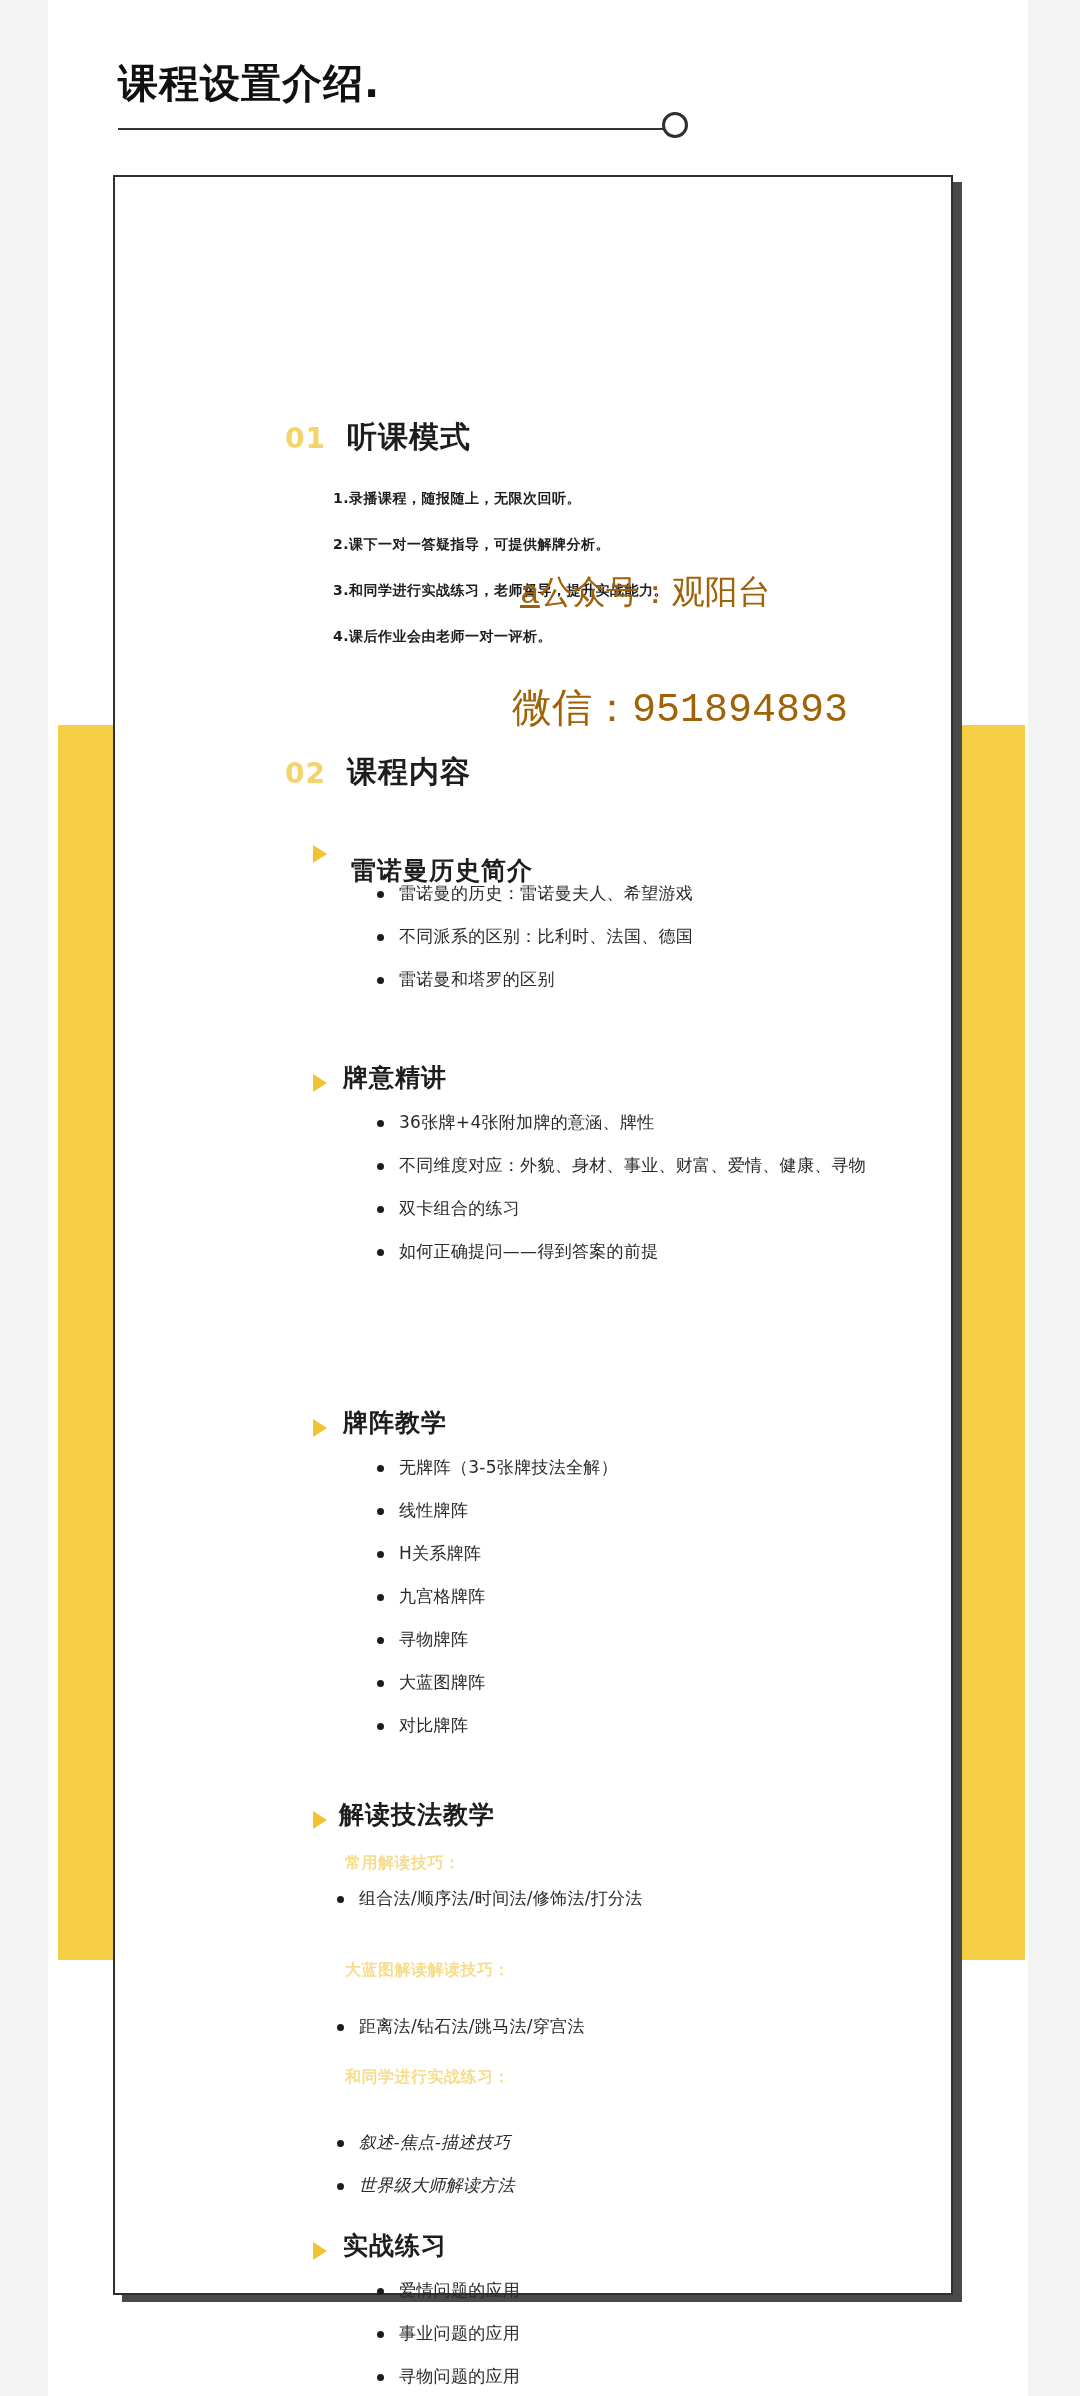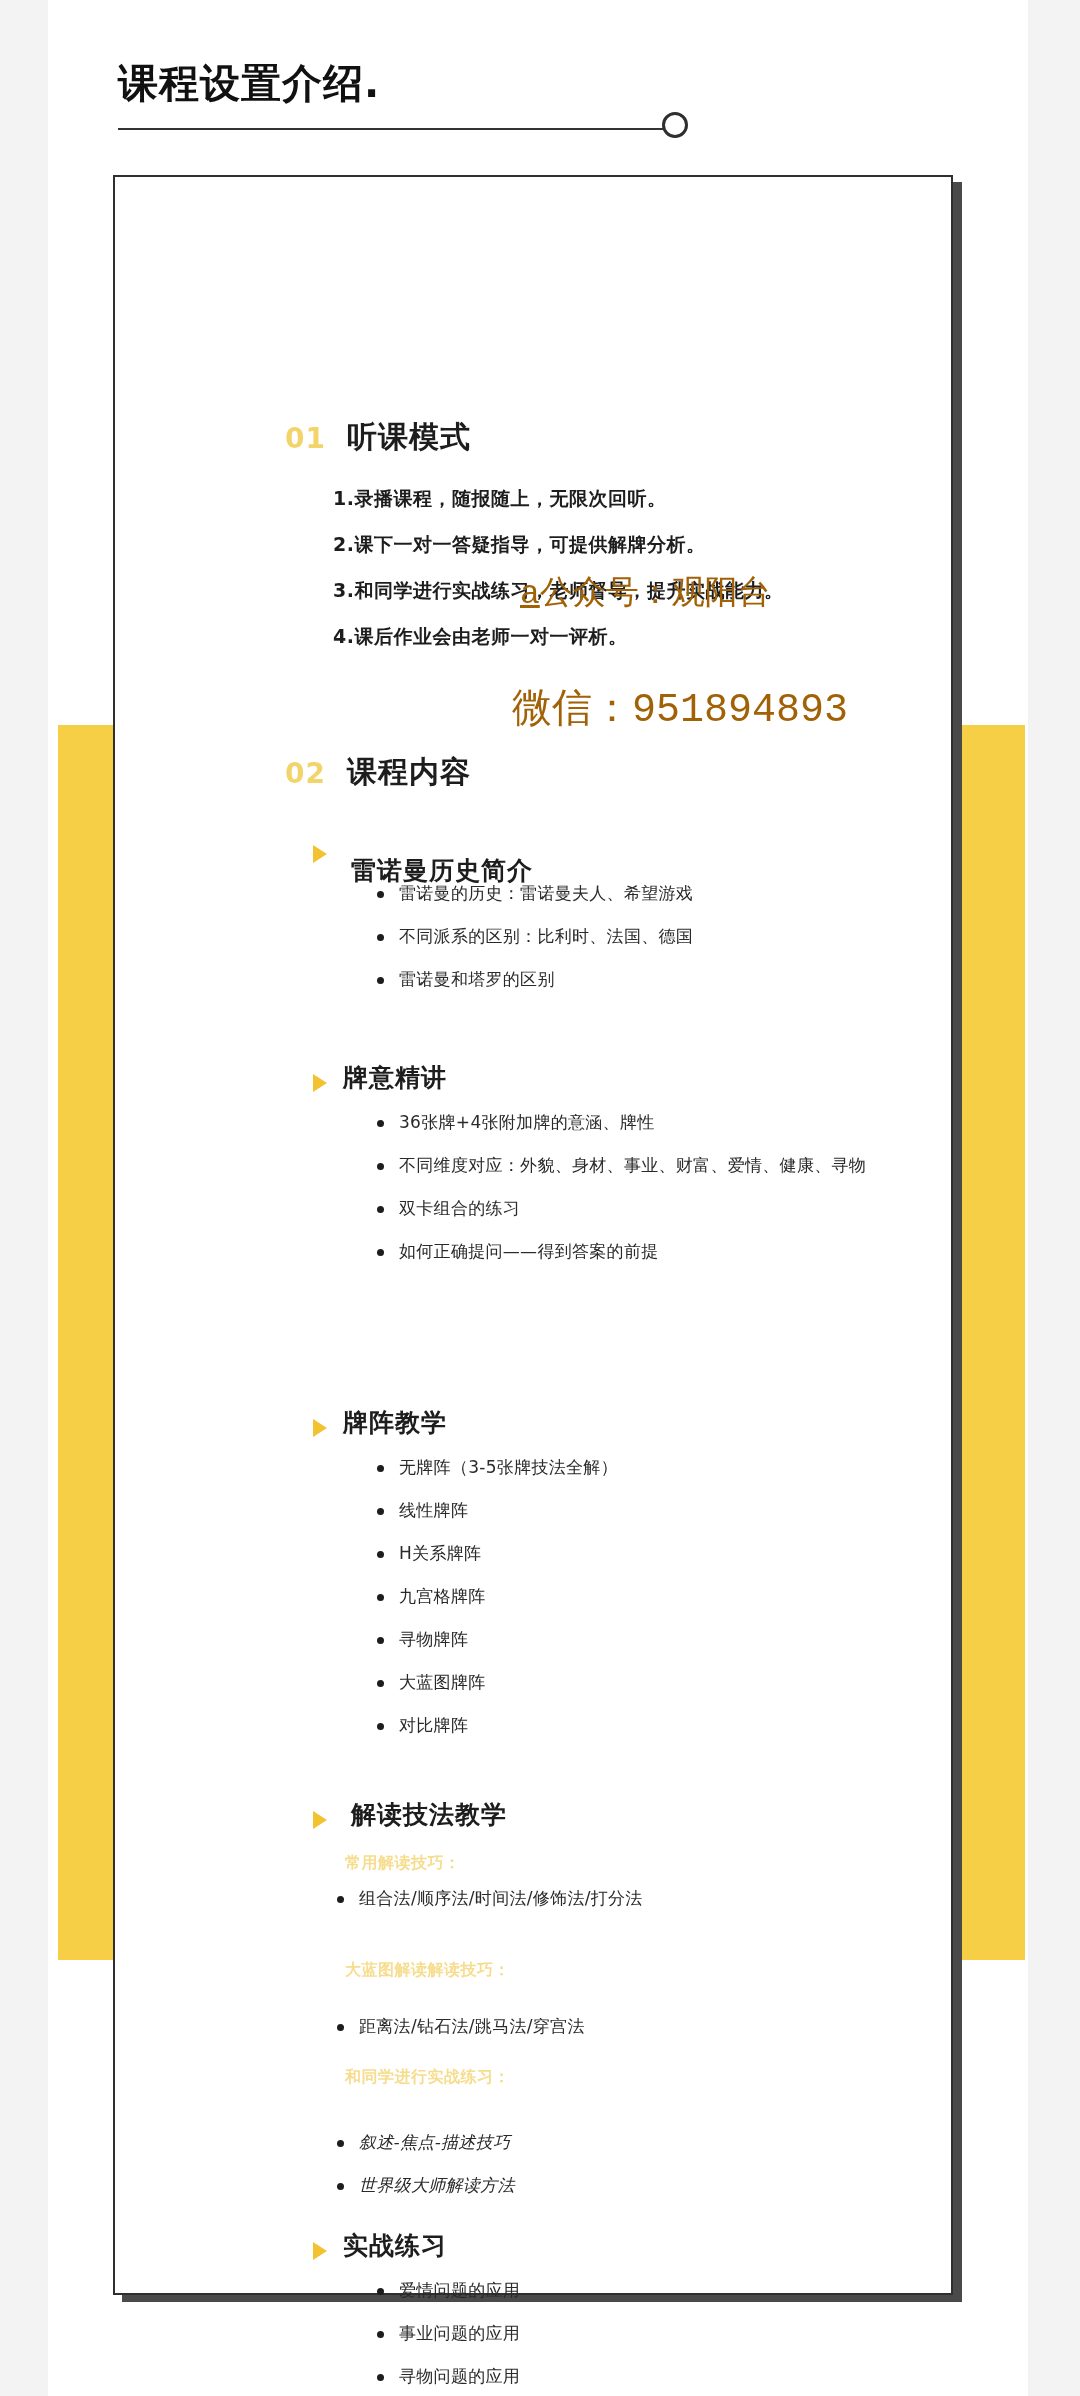--- a/index.html
+++ b/index.html
@@ -133,21 +133,21 @@
   }
 
   .numbered-list {
     position: absolute;
     left: 218px;
     top: 300px;
     width: 620px;
   }
   .numbered-list .item {
     font-family: "DejaVu Sans", sans-serif;
-    font-size: 19px;
+    font-size: 14px;
     font-weight: bold;
     color: #1d1d1d;
     line-height: 46px;
     letter-spacing: 0.5px;
   }
 
   
   .subsec-head {
     position: absolute;
     font-family: "DejaVu Sans", sans-serif;
@@ -272,21 +272,21 @@
         <div class="b">无牌阵（3-5张牌技法全解）</div>
         <div class="b">线性牌阵</div>
         <div class="b">H关系牌阵</div>
         <div class="b">九宫格牌阵</div>
         <div class="b">寻物牌阵</div>
         <div class="b">大蓝图牌阵</div>
         <div class="b">对比牌阵</div>
       </div>
 
       <div class="tri" style="left:198px; top:1634px;"></div>
-      <div class="subsec-head" style="left:236px; top:1621px;text-align:right;">解读技法教学</div>
+      <div class="subsec-head" style="left:224px; top:1621px;text-align:right;">解读技法教学</div>
 
       <div class="tech-label" style="left:230px; top:1676px;">常用解读技巧：</div>
       <div class="bullets" style="left:218px; top:1700px; width:600px;">
         <div class="b">组合法/顺序法/时间法/修饰法/打分法</div>
       </div>
 
       <div class="tech-label" style="left:230px; top:1783px;">大蓝图解读解读技巧：</div>
       <div class="bullets" style="left:218px; top:1828px; width:600px;">
         <div class="b">距离法/钻石法/跳马法/穿宫法</div>
       </div>

